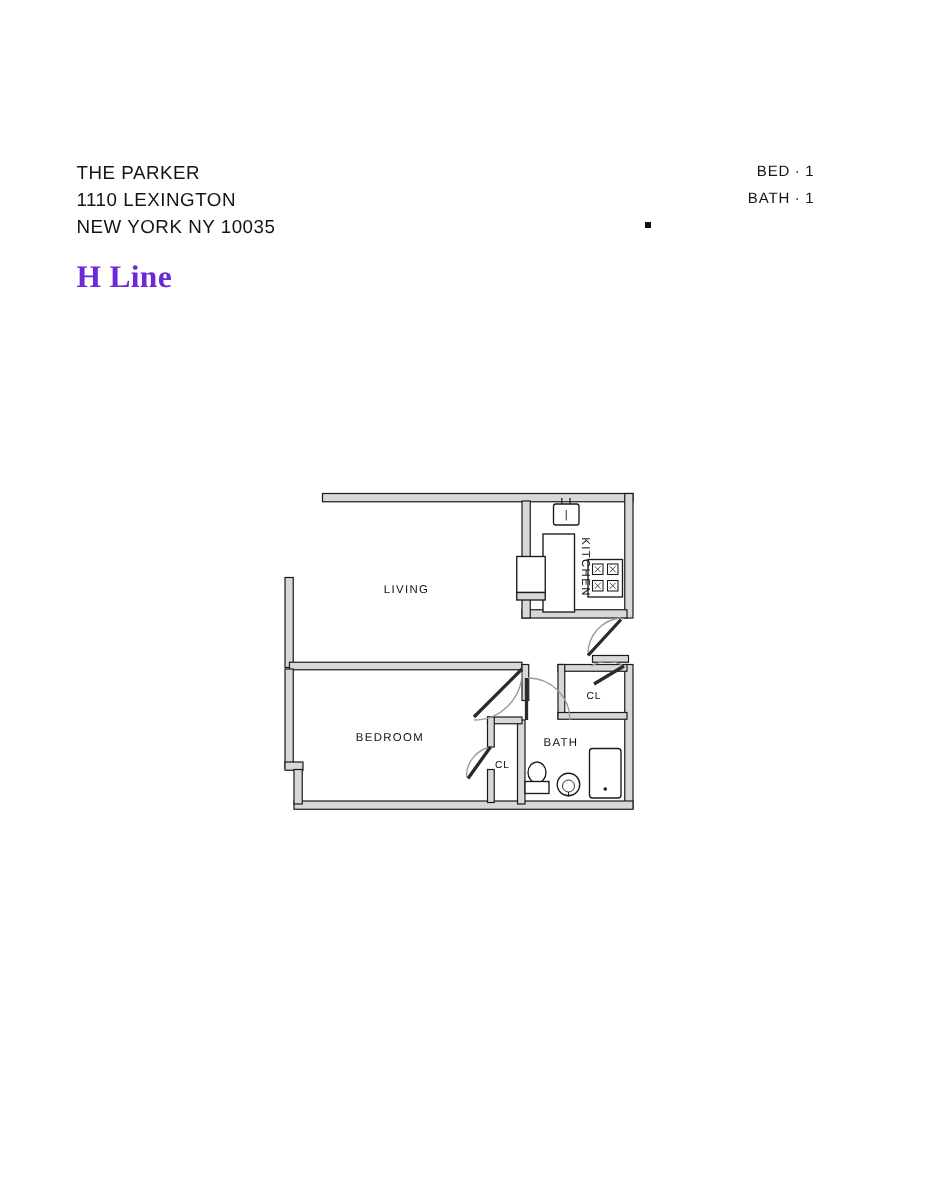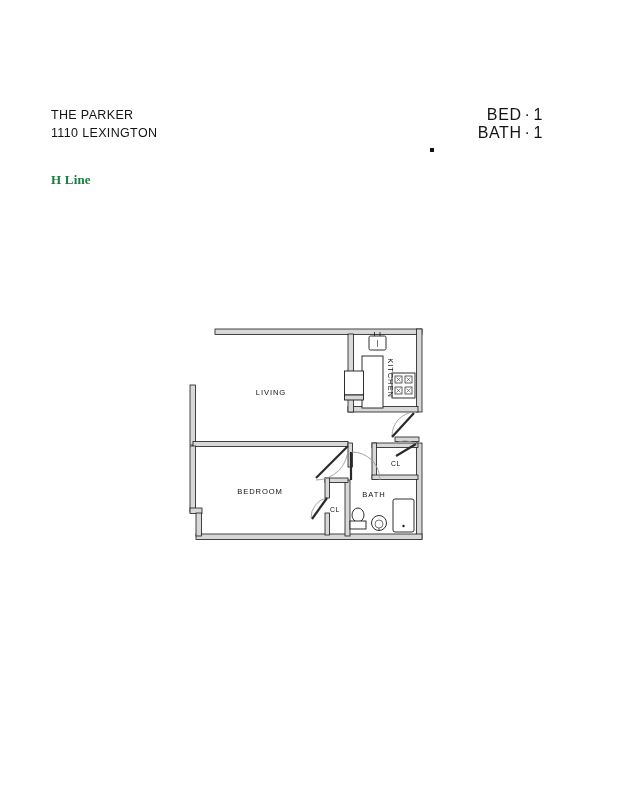--- a/index.html
+++ b/index.html
@@ -38,34 +38,34 @@
     color: #141414;
     white-space: nowrap;
   }
 
   .line-title {
     position: absolute;
     left: 51px;
     top: 172px;
     font-family: "Liberation Serif", serif;
     font-weight: 700;
-    font-size: 13px;
+    font-size: 21px;
     letter-spacing: 0.2px;
-    color: #15803d;
+    color: #6d28d9;
   }
 
   .specs {
     position: absolute;
     right: 75px;
     top: 106px;
     text-align: right;
     line-height: 18px;
   }
   .spec-row {
-    font-size: 16px;
+    font-size: 10px;
     letter-spacing: 0.6px;
     color: #141414;
     white-space: nowrap;
   }
   .spec-sep { padding: 0 3px; }
 
   .stray-dot {
     position: absolute;
     left: 430px;
     top: 148px;
@@ -96,20 +96,21 @@
   }
 </style>
 </head>
 <body>
 
 <div id="page">
 
   <div class="addr-block">
     <div class="addr-line">THE PARKER</div>
     <div class="addr-line">1110 LEXINGTON</div>
+    <div class="addr-line">NEW YORK NY 10035</div>
   </div>
 
   <div class="line-title">H Line</div>
 
   <div class="specs">
     <div class="spec-row">
       <span>BED</span><span class="spec-sep">·</span><span>1</span>
     </div>
     <div class="spec-row">
       <span>BATH</span><span class="spec-sep">·</span><span>1</span>

